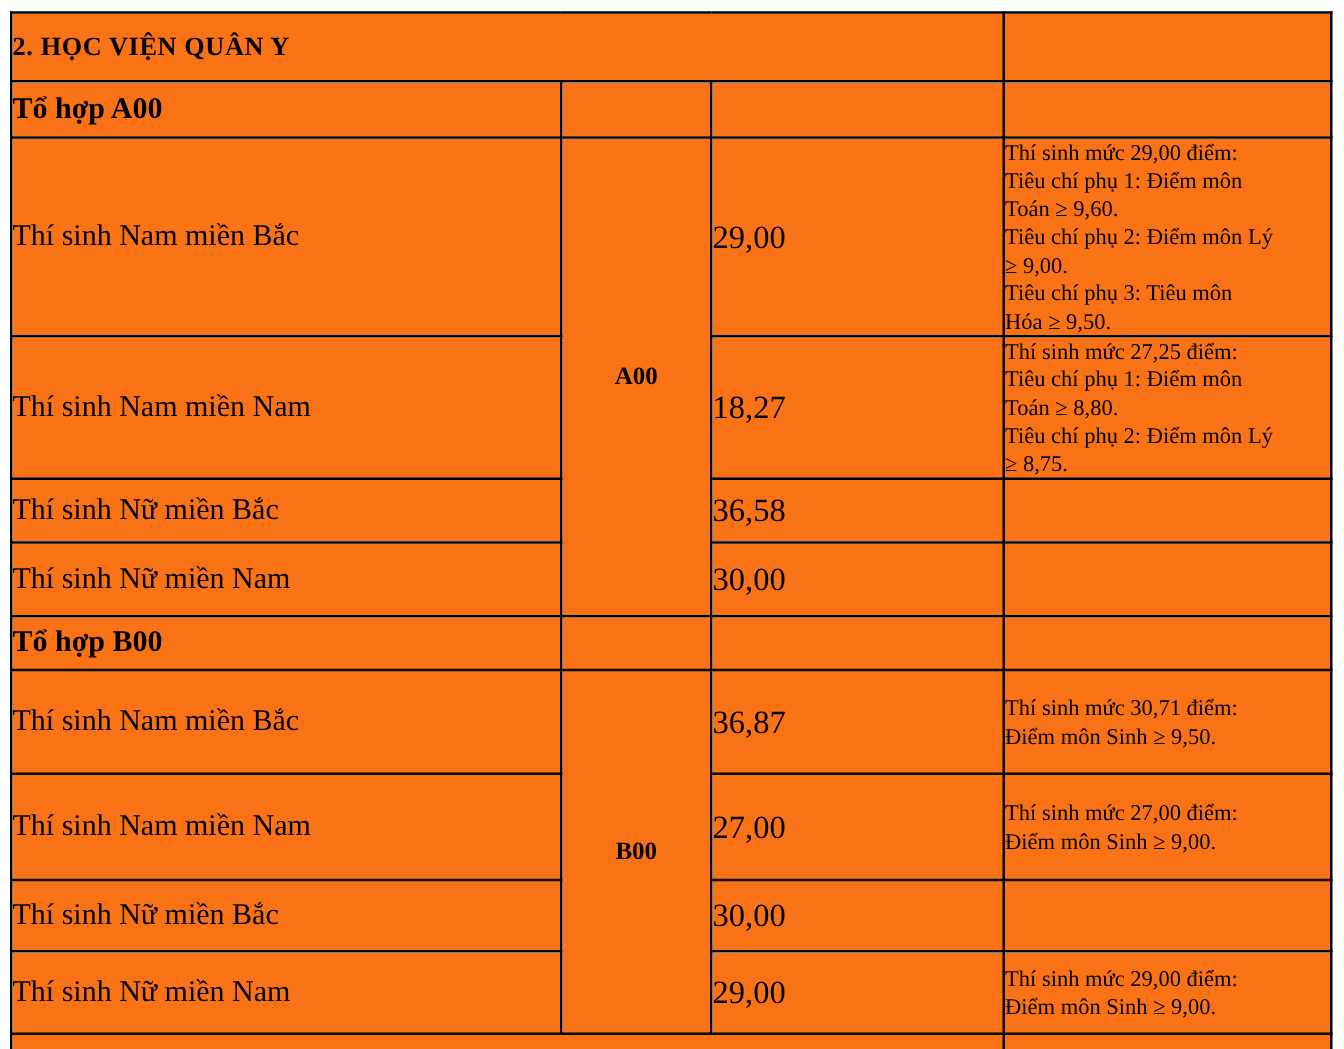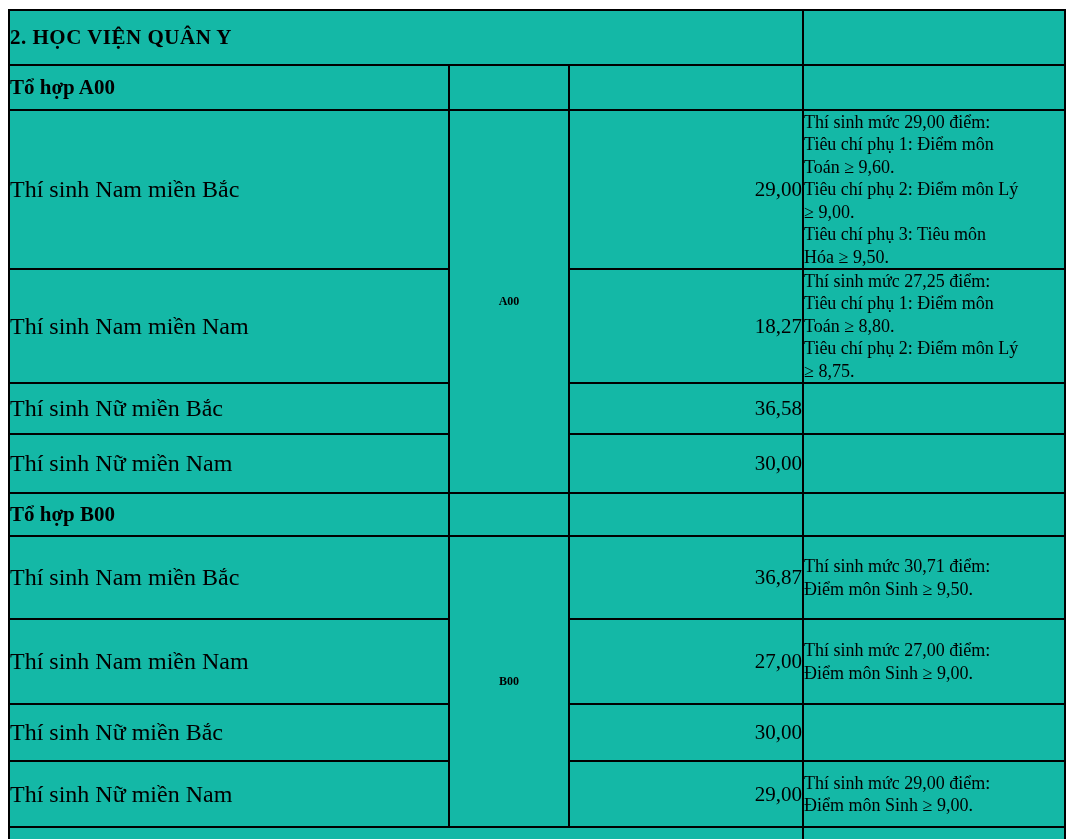--- a/index.html
+++ b/index.html
@@ -21,21 +21,21 @@
   table.tbl {
     border-collapse: collapse;
     table-layout: fixed;
     width: 1056px;
   }
   table.tbl td {
     border: 2px solid #000000;
     padding: 0;
     vertical-align: middle;
     overflow: hidden;
-    background: #14b8a6;
+    background: #f97316;
     margin-top: 48px;
   }
   
   col.c1 { width: 440px; }
   col.c2 { width: 120px; }
   col.c3 { width: 234px; }
   col.c4 { width: 262px; }
   
   tr.r1  { height: 55px; }
   tr.r2  { height: 45px; }
@@ -52,35 +52,35 @@
 
   td.title-cell {
     vertical-align: top;
     padding: 5px 4px 0 13px;
     font-size: 21px;
     font-weight: bold;
     letter-spacing: 0.5px;
   }
   td.section-cell {
     padding-left: 13px;
-    font-size: 21px;
+    font-size: 24px;
     font-weight: bold;
   }
   td.label-cell {
     padding-left: 13px;
     font-size: 24px;
   }
   td.code-cell {
     text-align: center;
-    font-size: 12px;
+    font-size: 20px;
     font-weight: bold;
   }
   td.score-cell {
-    text-align: right;
-    font-size: 21px;
+    text-align: left;
+    font-size: 26px;
   }
   td.crit-cell {
     padding: 3px 2px 3px 12px;
     font-size: 18px;
     line-height: 22.4px;
   }
   td.crit-top { vertical-align: top; }
   td.dashed-top { border-top: 2px dashed #a6aeb8; }
   .crit-line { white-space: nowrap; }
 </style>

